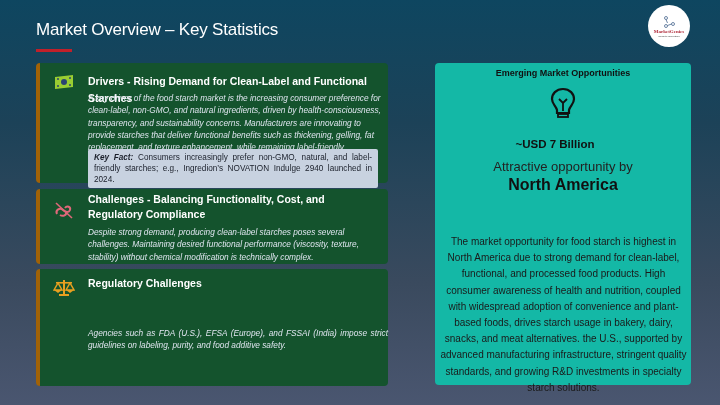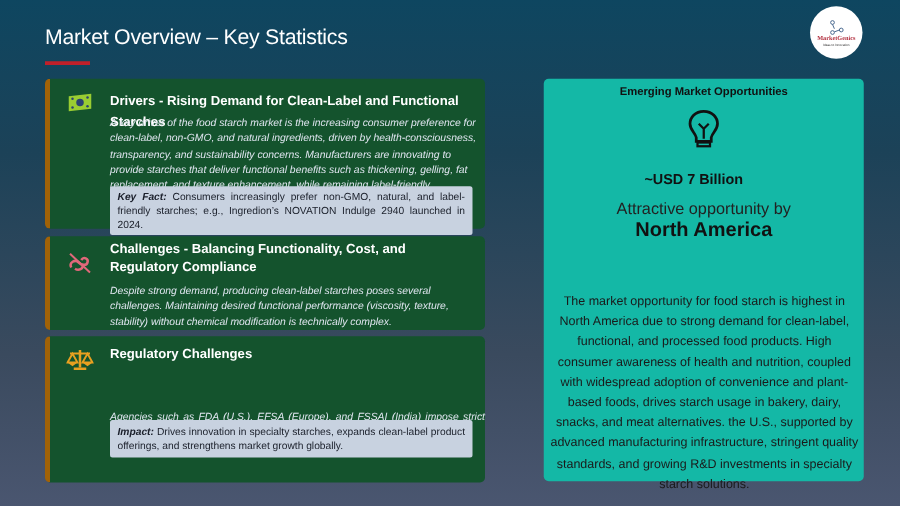--- a/index.html
+++ b/index.html
@@ -102,24 +102,20 @@
     <rect x="10" y="1" width="2" height="14" fill="#e8a020"></rect>
     <rect x="3" y="3" width="16" height="1.6" fill="#e8a020"></rect>
     <rect x="6" y="15" width="10" height="2" fill="#e8a020"></rect>
     <path d="M1 11 L5 4 L9 11 Z" fill="none" stroke="#e8a020" stroke-width="1.5"></path>
     <path d="M1 11 L9 11 L5 14 Z" fill="#e8a020"></path>
     <path d="M13 11 L17 4 L21 11 Z" fill="none" stroke="#e8a020" stroke-width="1.5"></path>
     <path d="M13 11 L21 11 L17 14 Z" fill="#e8a020"></path>
   </svg>
   <div class="card-title" style="top:6px;">Regulatory Challenges</div>
   <div class="card-body" style="top:26px;text-align:justify;margin-top:32px;">Agencies such as FDA (U.S.), EFSA (Europe), and FSSAI (India) impose strict guidelines on labeling, purity, and food additive safety.</div>
-  <div class="fact" style="top:67px;padding:4px 6px;">
-    <b>Impact:</b>
-    <span>Drives innovation in specialty starches, expands clean-label product offerings, and strengthens market growth globally.</span>
-  </div>
 </div>
 
 <div class="right-panel">
   <div class="rp-title">Emerging Market Opportunities</div>
   <svg class="rp-bulb" viewBox="0 0 30 34">
     <path d="M15 2 C8 2 4 7 4 12 C4 17 8 19 9 23 L9 26 L21 26 L21 23 C22 19 26 17 26 12 C26 7 22 2 15 2 Z" fill="none" stroke="#111" stroke-width="2.2"></path>
     <path d="M11 12 L15 16 L19 12 M15 16 L15 24" fill="none" stroke="#111" stroke-width="1.8"></path>
     <rect x="10" y="27" width="10" height="3" fill="none" stroke="#111" stroke-width="1.8"></rect>
   </svg>
   <div class="rp-value">~USD 7 Billion</div>

